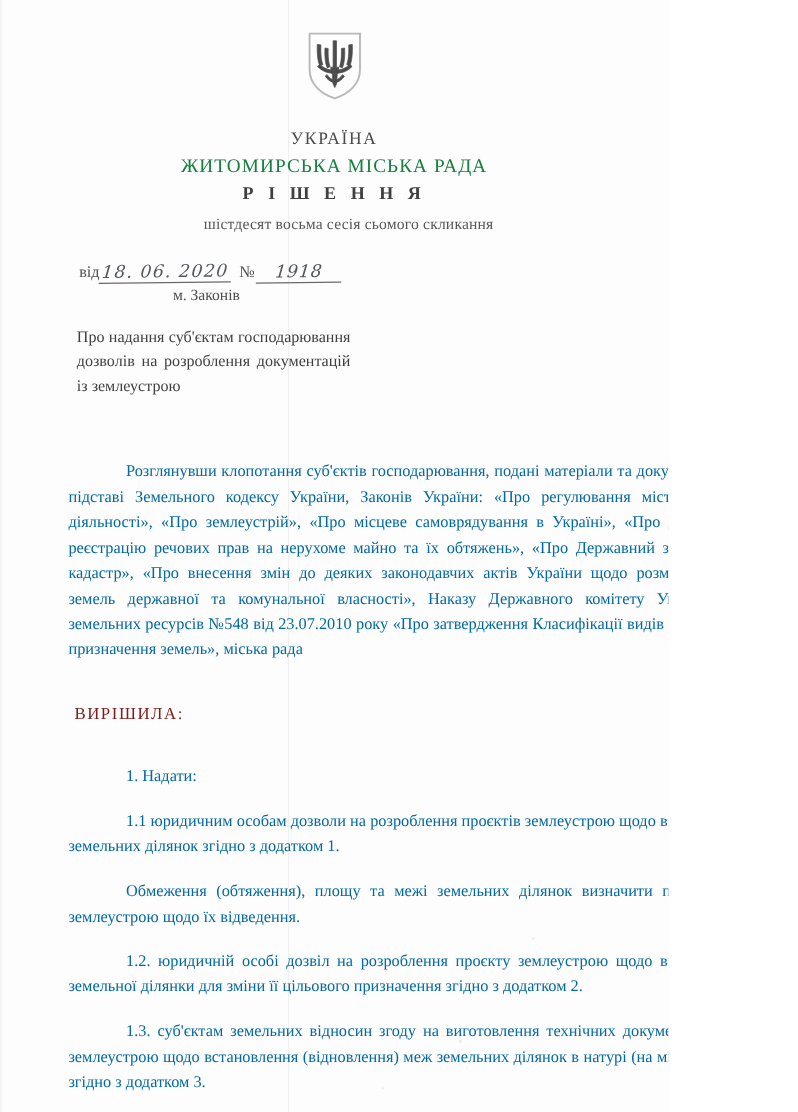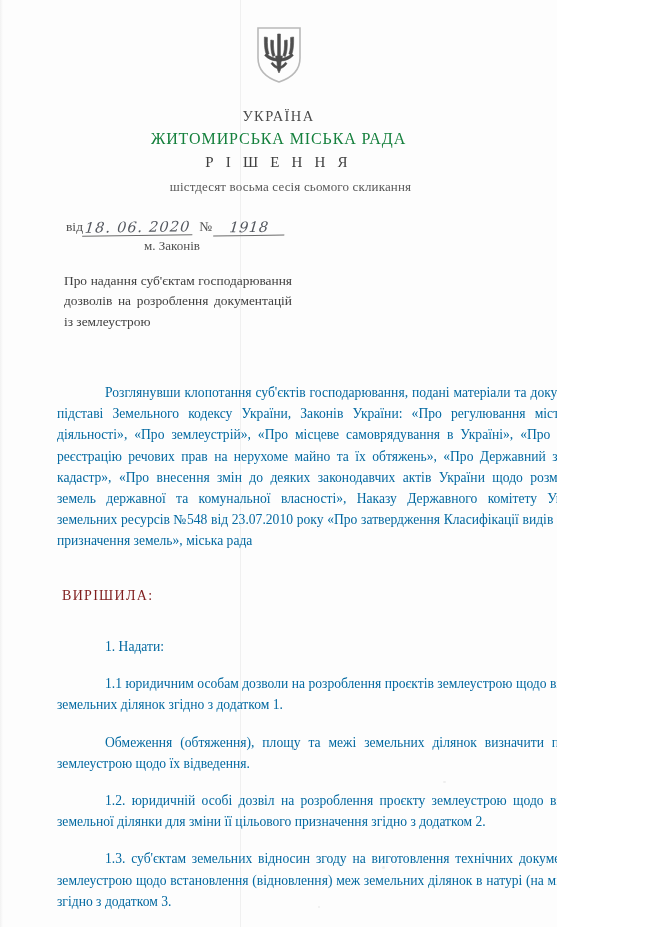--- a/index.html
+++ b/index.html
@@ -63,21 +63,21 @@
   }
   .t-council {
     font-size: 16px;
     font-weight: normal;
     letter-spacing: 0.9px;
     color: #15803d;
     margin-top: 1px;
   }
   .t-decision {
     font-size: 15px;
-    font-weight: normal;
+    font-weight: bold;
     letter-spacing: 4.2px;
     color: #3f3f3f;
     margin-top: 2px;
   }
   .t-session {
     font-size: 13px;
     color: #585858;
     margin-top: 4px;
     letter-spacing: 0.15px;
     margin-left: 24px;

